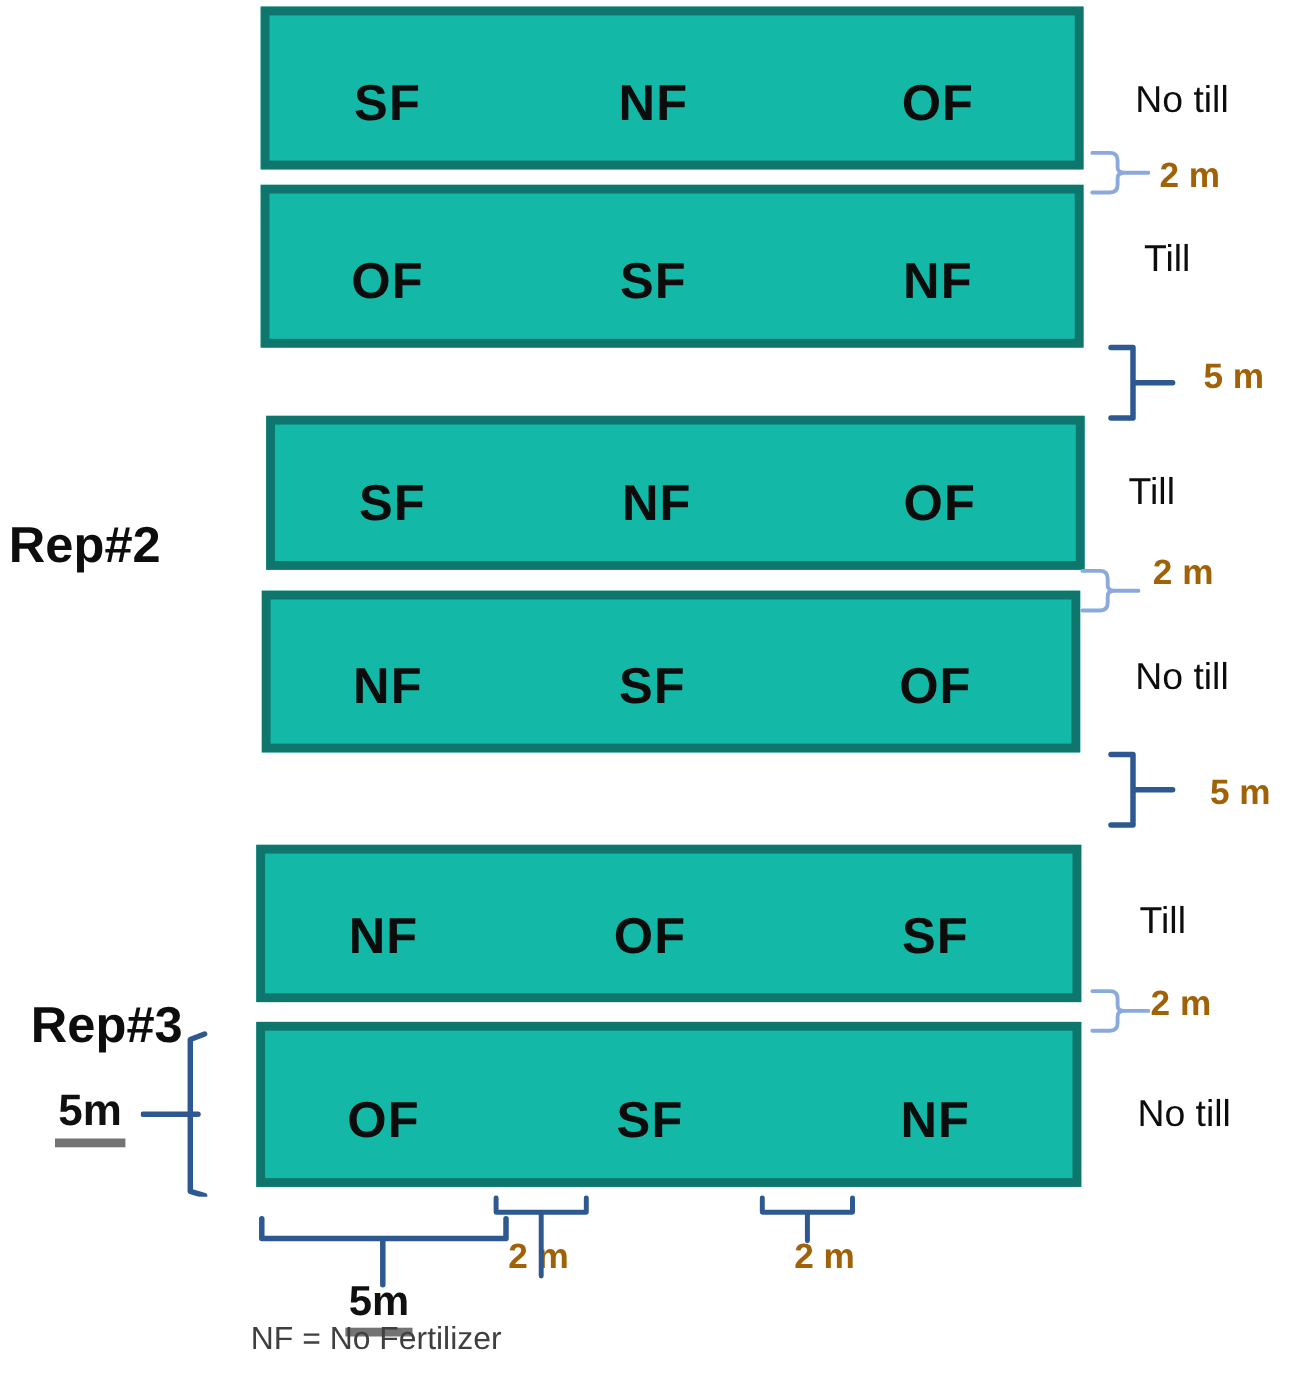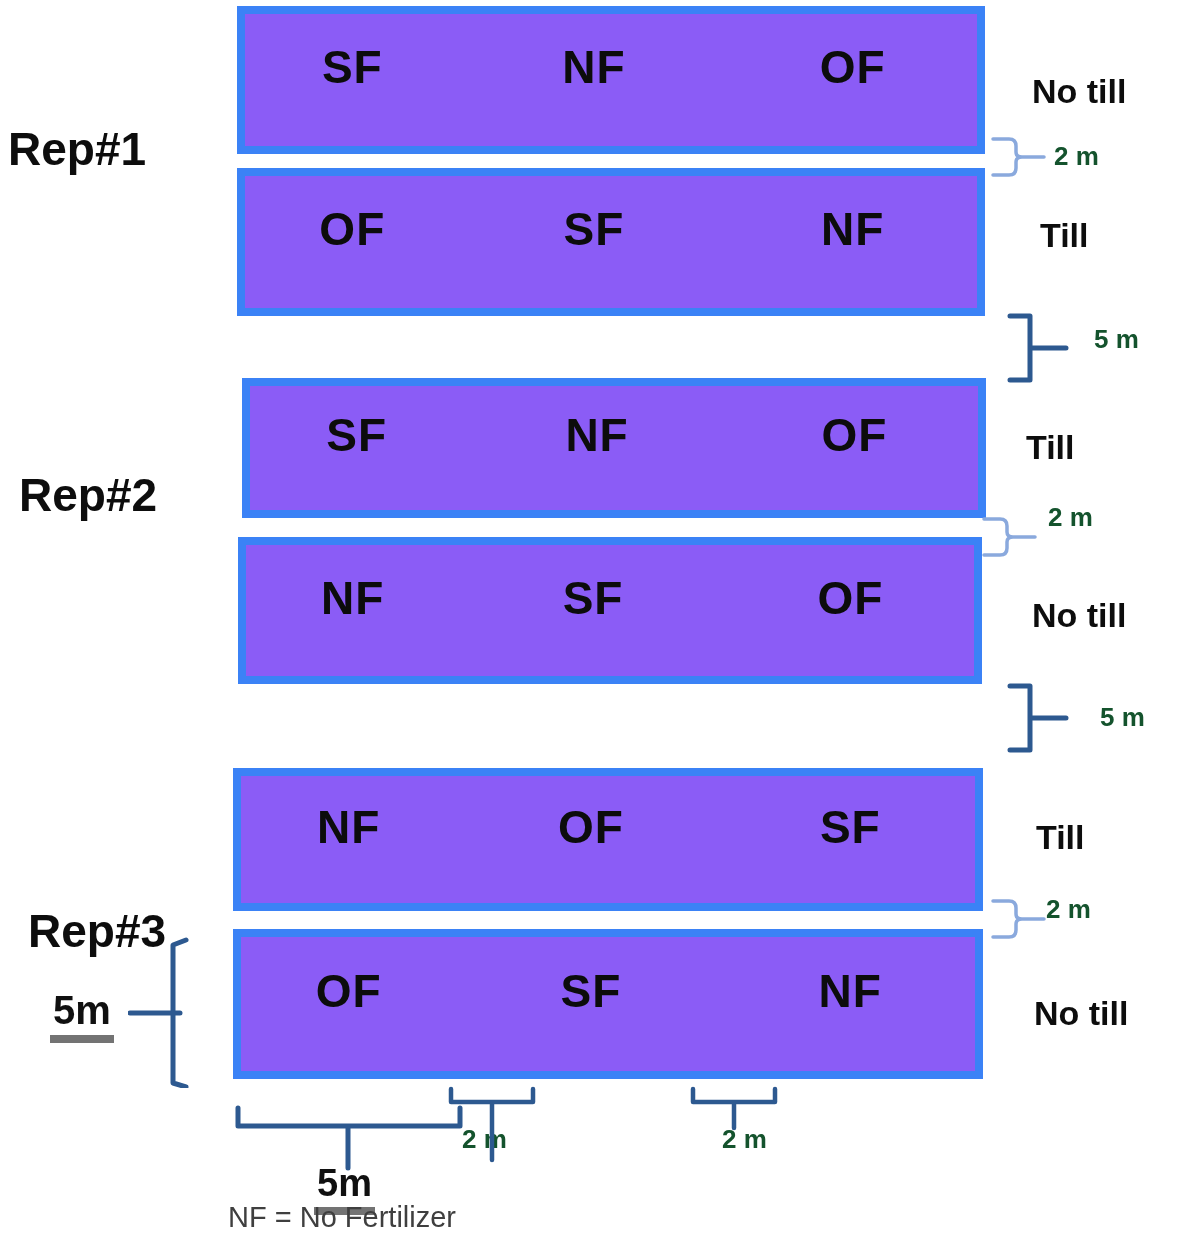--- a/index.html
+++ b/index.html
@@ -2,46 +2,46 @@
 <html><head>
 <meta charset="utf-8">
 <style>
   html,body{margin:0;padding:0;background:#ffffff;}
   .canvas{
     position:relative;width:1181px;height:1258px;background:#ffffff;
     font-family:"Liberation Sans",sans-serif;overflow:hidden;
   }
   .canvas *{box-sizing:border-box;}
   
-  .row{position:absolute;border:8px solid #3b82f6;background:#8b5cf6;display:flex;align-items:center;}
+  .row{position:absolute;border:8px solid #0f766e;background:#14b8a6;display:flex;align-items:flex-end;}
   .plot{display:flex;align-items:center;justify-content:center;
         font-weight:bold;font-size:46px;color:#0c0c0c;letter-spacing:1px;padding-bottom:26px;}
   .p1{flex:214 0 0;}
   .p2{flex:228 0 0;}
   .p3{flex:248 0 0;}
   .vd{width:20px;border-left:3px solid #1a1a1a;border-right:3px solid #1a1a1a;}
   #r1t{left:237px;top:6px;width:748px;height:148px;}
   #r1b{left:237px;top:168px;width:748px;height:148px;}
   #r2t{left:242px;top:378px;width:744px;height:140px;}
   #r2b{left:238px;top:537px;width:744px;height:147px;}
   #r3t{left:233px;top:768px;width:750px;height:143px;}
   #r3b{left:233px;top:929px;width:750px;height:150px;}
   
   .replabel{position:absolute;font-weight:bold;font-size:46px;color:#0d0d0d;white-space:nowrap;}
   #lbl-rep1{left:8px;top:122px;}
-  #lbl-rep2{left:8px;top:468px;margin-left:11px;}
+  #lbl-rep2{left:8px;top:468px;}
   #lbl-rep3{left:28px;top:904px;text-align:right;}
-  .til{position:absolute;font-weight:bold;font-size:34px;color:#0d0d0d;white-space:nowrap;}
+  .til{position:absolute;font-weight:normal;font-size:34px;color:#0d0d0d;white-space:nowrap;}
   #til-1a{left:1032px;top:72px;}
   #til-1b{left:1040px;top:216px;}
   #til-2a{left:1026px;top:428px;}
   #til-2b{left:1032px;top:596px;}
   #til-3a{left:1036px;top:818px;}
   #til-3b{left:1034px;top:994px;}
-  .dim{position:absolute;font-weight:bold;font-size:26px;color:#14532d;white-space:nowrap;}
+  .dim{position:absolute;font-weight:bold;font-size:32px;color:#a16207;white-space:nowrap;}
   #dim-2m-1{left:1054px;top:141px;}
   #dim-2m-2{left:1048px;top:502px;}
   #dim-2m-3{left:1046px;top:894px;}
   #dim-5m-a{left:1094px;top:324px;}
   #dim-5m-b{left:1100px;top:702px;}
   #dim-2m-b1{left:462px;top:1124px;}
   #dim-2m-b2{left:722px;top:1124px;}
   .u5{position:absolute;font-weight:bold;color:#101010;border-bottom:8px solid #737373;
       padding:0 3px 2px 3px;white-space:nowrap;}
   #dim-5m-left{left:50px;top:988px;font-size:40px;}
@@ -58,21 +58,20 @@
   #ub-1{left:448px;top:1084px;}
   #ub-2{left:690px;top:1084px;}
   .legend{position:absolute;left:228px;top:1200px;font-size:29px;line-height:34px;
           color:#3f3f3f;white-space:nowrap;}
 </style>
 </head>
 <body>
 
 <div class="canvas">
 
-  <div class="replabel" id="lbl-rep1">Rep#1</div>
   <div class="row" id="r1t">
     <div class="plot p1">SF</div>
     <div class="vd"></div>
     <div class="plot p2">NF</div>
     <div class="vd"></div>
     <div class="plot p3">OF</div>
   </div>
   <div class="row" id="r1b">
     <div class="plot p1">OF</div>
     <div class="vd"></div>

